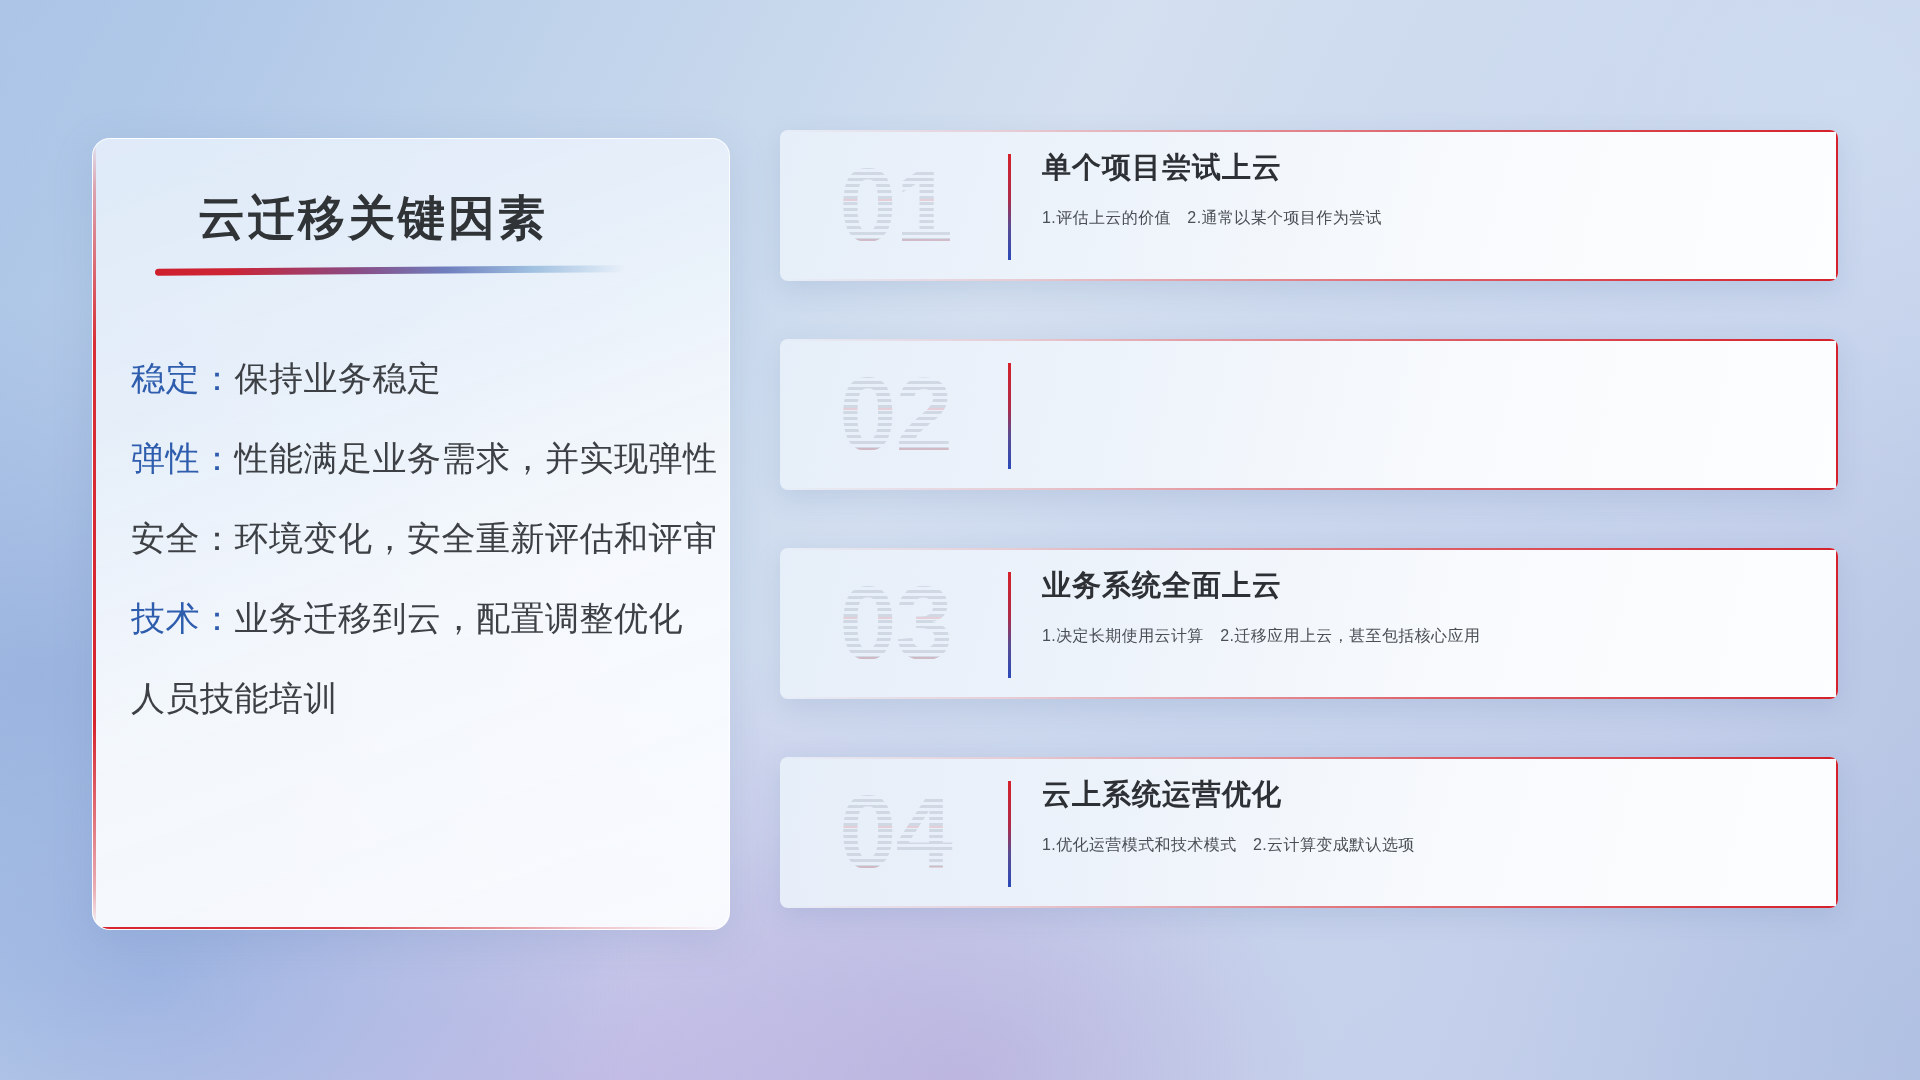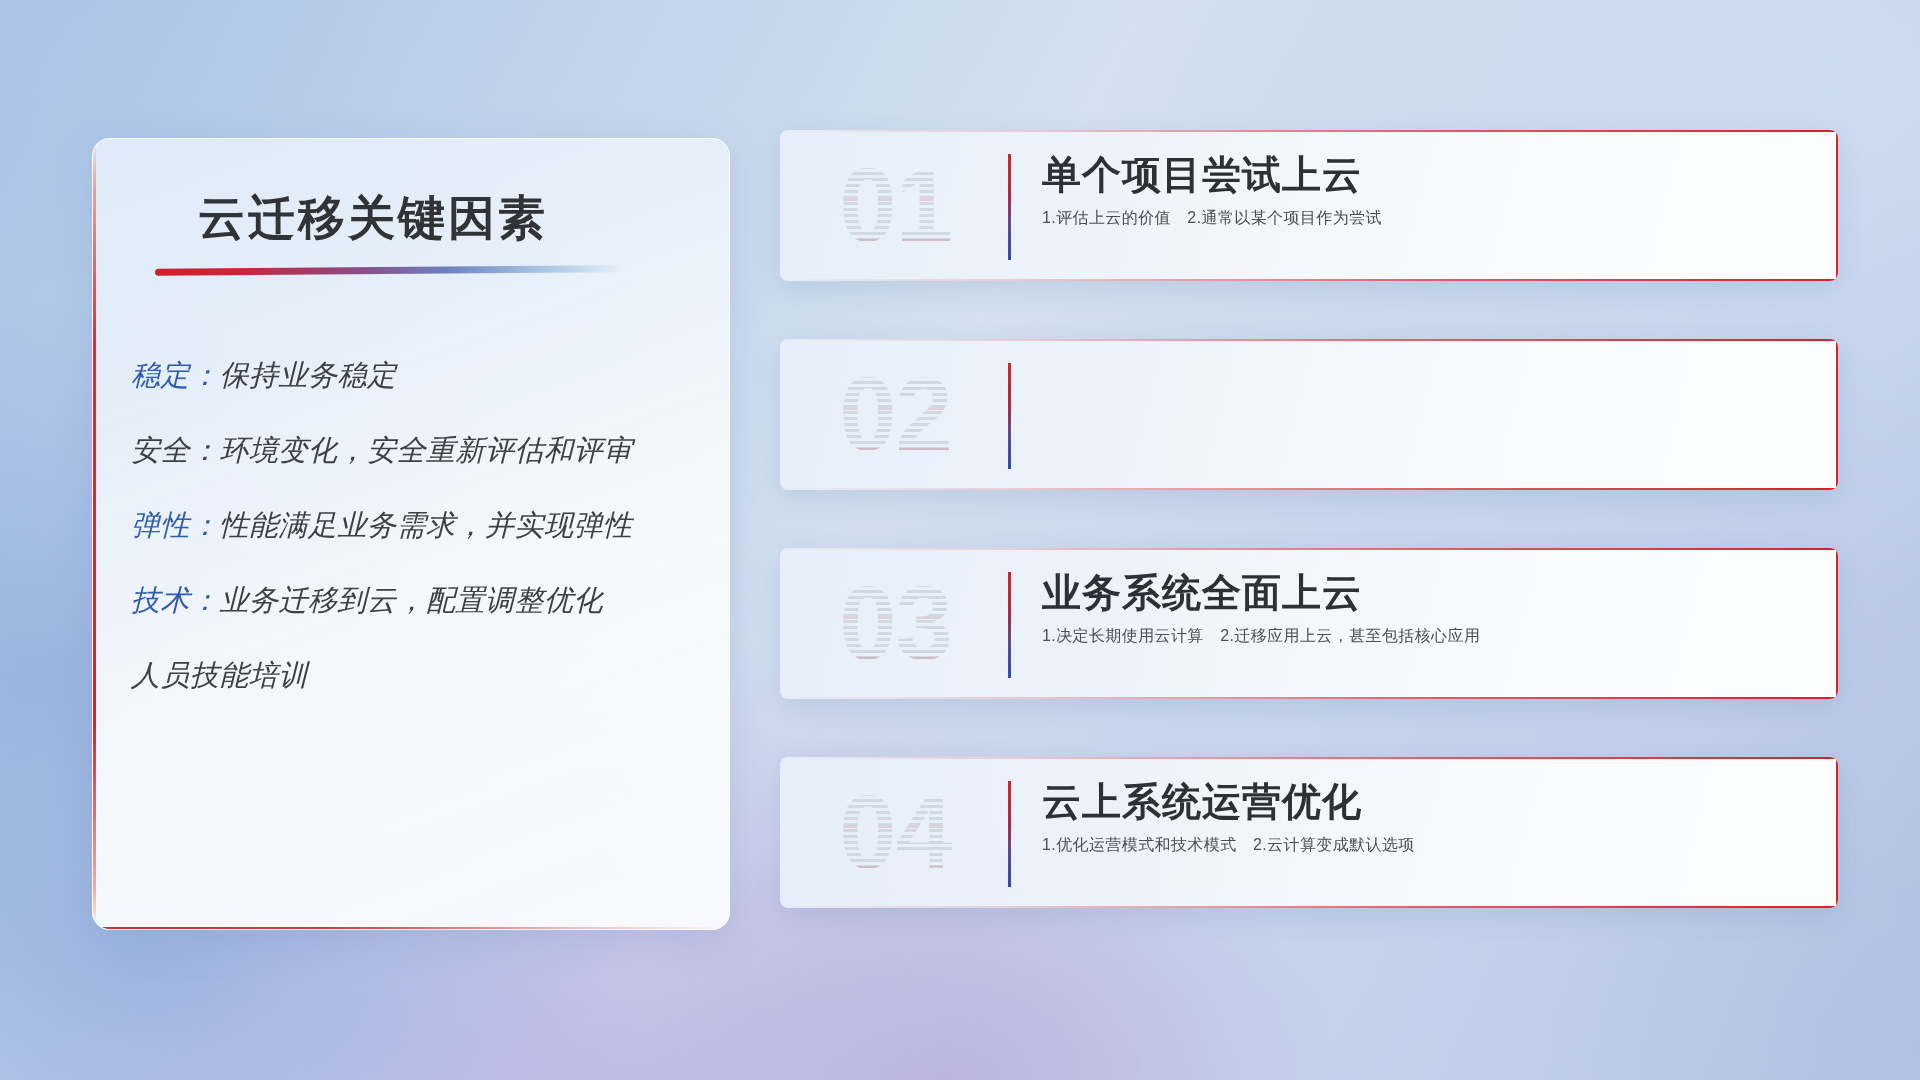--- a/index.html
+++ b/index.html
@@ -71,22 +71,22 @@
     position:absolute;left:62px;top:128px;width:470px;height:7px;
     border-radius:4px;
     background:linear-gradient(to right,#cf1f2c 0%,#cc2436 16%,#8b4a82 42%,#6f7fbe 62%,#9fc0e0 80%,rgba(200,224,240,0) 100%);
     transform:skewY(-.45deg);
   }
 
   #panel-list{
     position:absolute;left:38px;top:222px;right:18px;
   }
   .panel-row{
-    font-size:29px;line-height:1.0;color:#3d4145;
-    margin-bottom:46px;white-space:nowrap;letter-spacing:.5px;font-style:italic;
+    font-size:34px;line-height:1.0;color:#3d4145;
+    margin-bottom:46px;white-space:nowrap;letter-spacing:.5px;
   }
   .panel-row.tight{margin-bottom:42px;}
   .k-blue{color:#2f5dad;}
   .k-dark{color:#3d4145;}
 
   
   #cards{position:absolute;left:780px;top:130px;}
   .card{
     position:relative;width:1058px;height:151px;
     margin-bottom:58px;border-radius:8px;
@@ -128,21 +128,21 @@
     -webkit-mask-image:repeating-linear-gradient(to bottom,transparent 0px,transparent 17px,#000 17px,#000 19px,transparent 19px,transparent 40px);
     mask-image:repeating-linear-gradient(to bottom,transparent 0px,transparent 17px,#000 17px,#000 19px,transparent 19px,transparent 40px);
     user-select:none;
   }
   .card-bar{
     position:absolute;left:228px;top:24px;width:3px;height:106px;
     background:linear-gradient(to bottom,#d4212b 0%,#b02a47 42%,#5a4c92 68%,#2a49b8 100%);
   }
   .card-title{
     position:absolute;left:262px;top:18px;
-    font-size:39px;font-weight:bold;color:#2d3034;letter-spacing:1px;
+    font-size:29px;font-weight:bold;color:#2d3034;letter-spacing:1px;
     white-space:nowrap;
   }
   .card-sub{
     position:absolute;left:262px;top:78px;
     font-size:16px;color:#4a4f55;letter-spacing:.4px;white-space:nowrap;
   }
 </style>
 </head>
 <body>
 
@@ -151,22 +151,22 @@
 
 <div id="left-panel">
   <div id="left-panel-edge"></div>
   <div id="left-panel-edge-b"></div>
 
   <div id="panel-title">云迁移关键因素</div>
   <div id="panel-rule"></div>
 
   <div id="panel-list">
       <div class="panel-row"><span class="k-blue">稳定：</span><span class="k-dark">保持业务稳定</span></div>
+      <div class="panel-row"><span class="k-blue">弹性：</span><span class="k-dark">性能满足业务需求，并实现弹性</span></div>
       <div class="panel-row"><span class="k-dark">安全：</span><span class="k-dark">环境变化，安全重新评估和评审</span></div>
-      <div class="panel-row"><span class="k-blue">弹性：</span><span class="k-dark">性能满足业务需求，并实现弹性</span></div>
       <div class="panel-row"><span class="k-blue">技术：</span><span class="k-dark">业务迁移到云，配置调整优化</span></div>
       <div class="panel-row tight"><span class="k-dark"></span><span class="k-dark">人员技能培训</span></div>
     </div>
 </div>
 
 <div id="cards">
     <div class="card">
       <div class="card-edge-t"></div>
       <div class="card-edge-b"></div>
       <div class="card-edge-r"></div>

